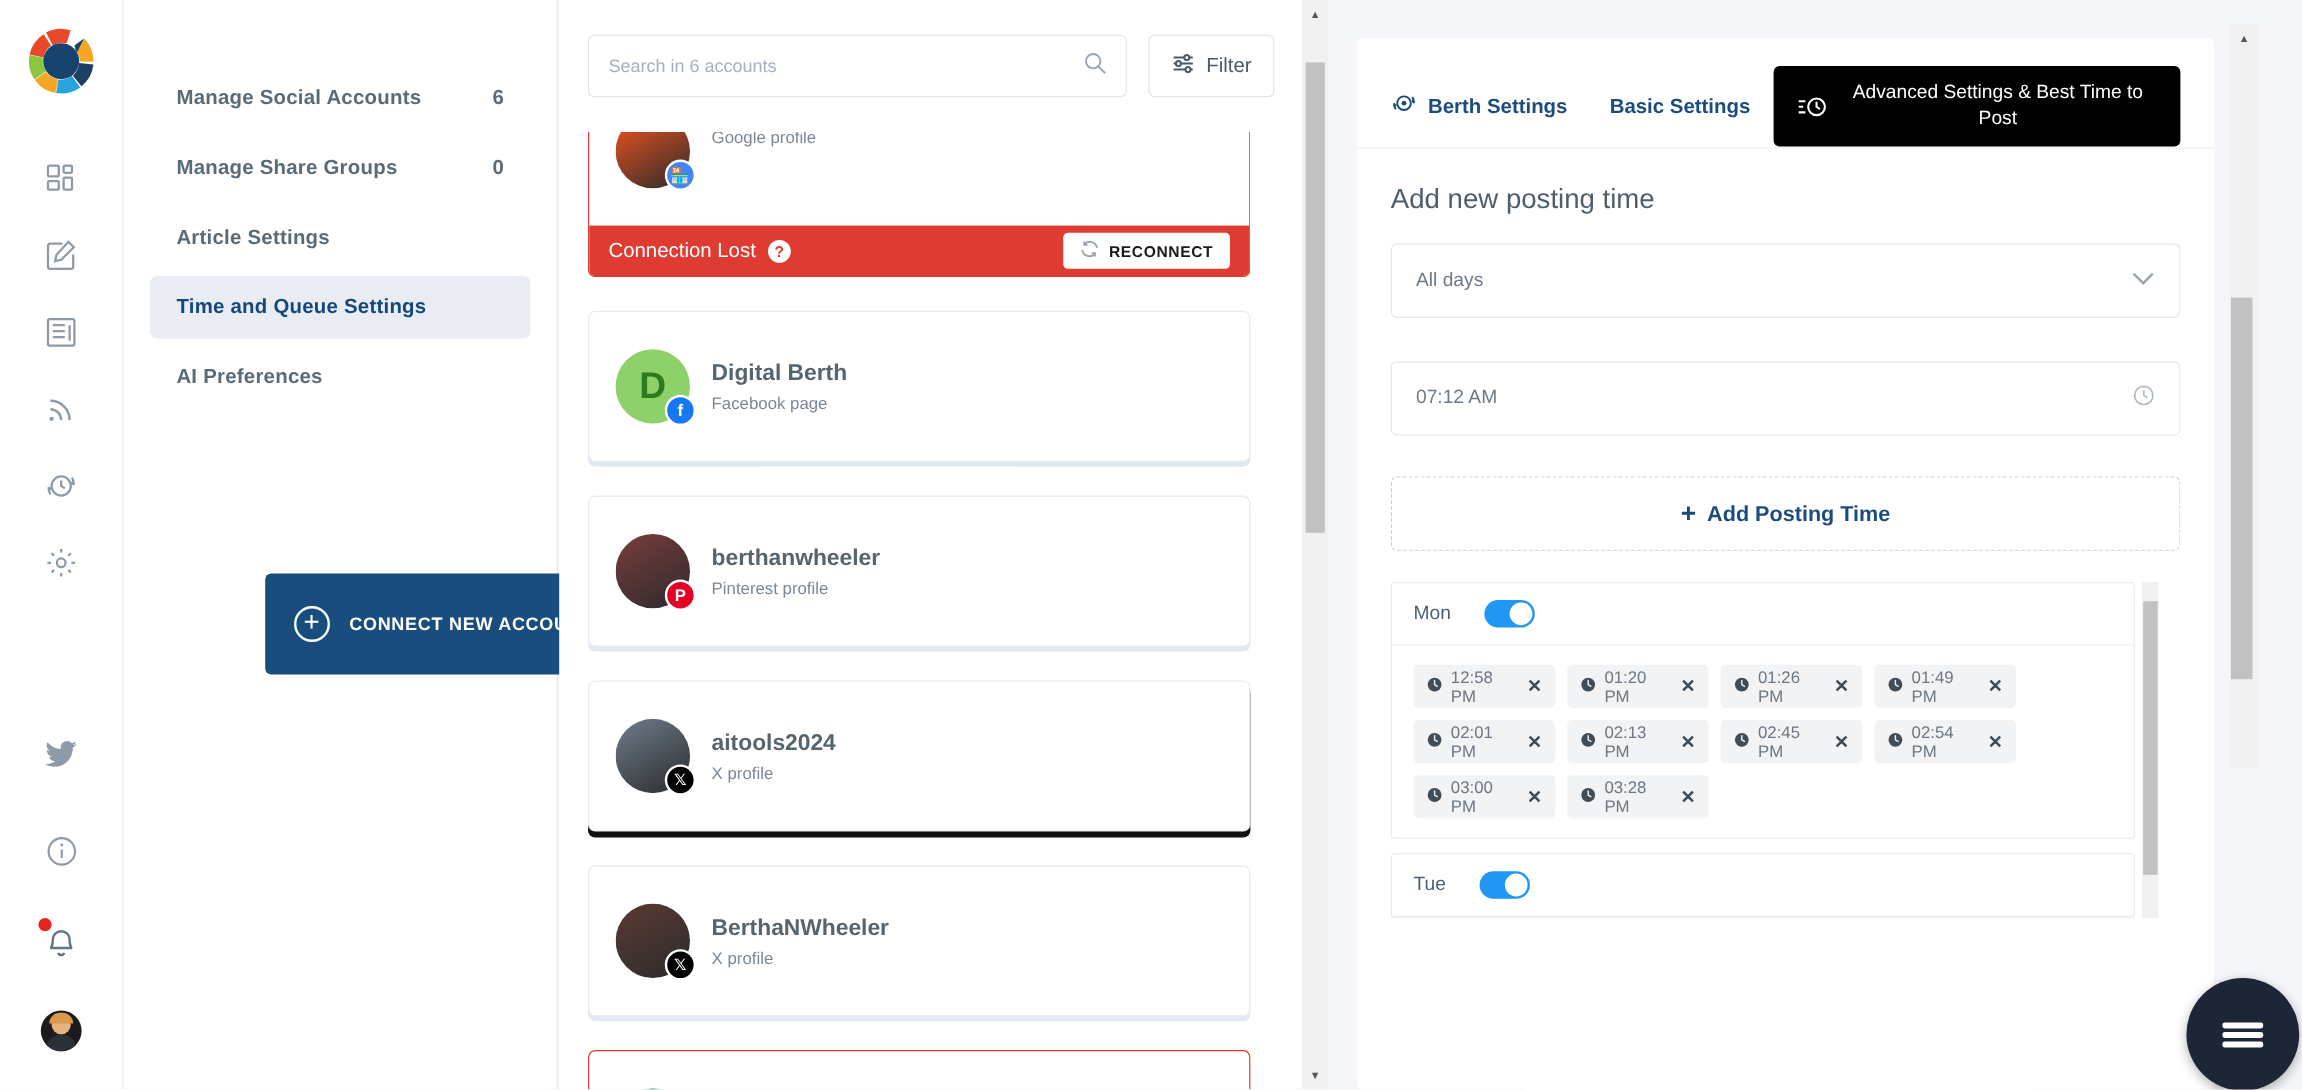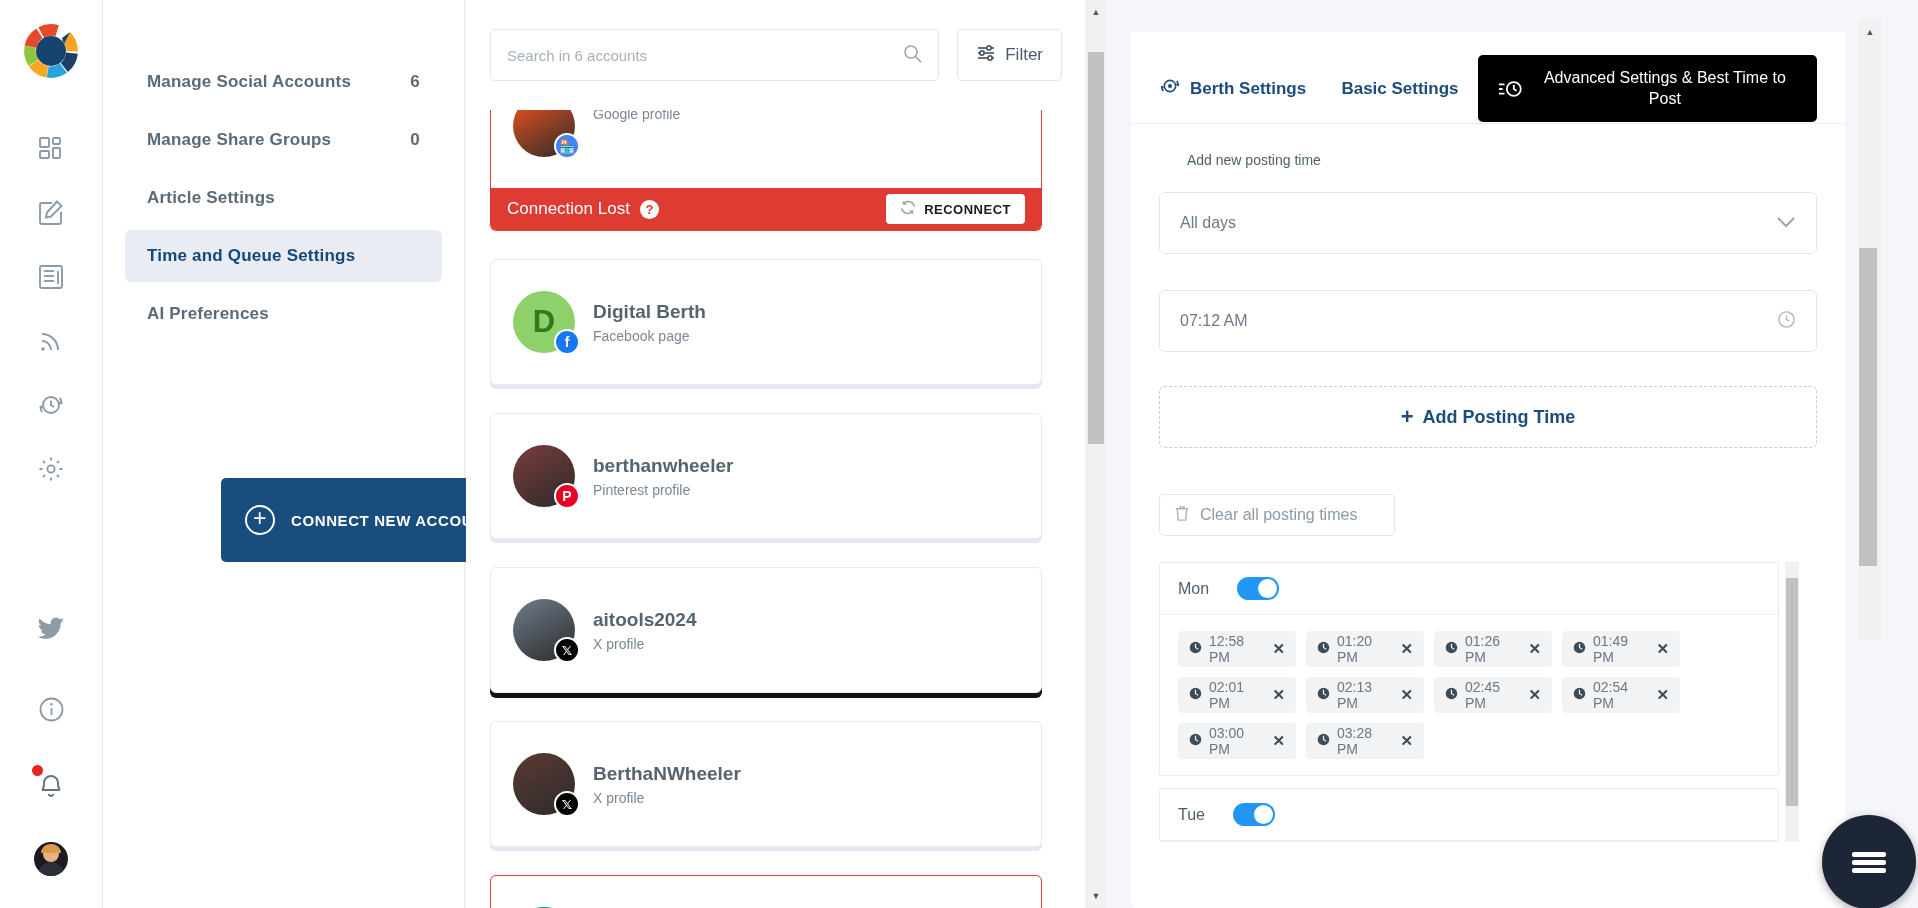--- a/index.html
+++ b/index.html
@@ -143,21 +143,21 @@
   }
   #tab-queue-settings { width:168px; }
   #tab-basic-settings { width:160px; justify-content:center; text-align:center; }
   #tab-advanced-settings {
     background:#000; color:#fff; border-radius:5px;
     padding:13px 20px; width:348px; justify-content:center; text-align:center;
     font-weight:normal; font-size:16px; line-height:1.3;
   }
   #queue-body { padding: 28px 28px 0 28px; position:relative; }
   #posting-time-header { display:flex; align-items:center; justify-content:space-between; }
-  #posting-time-title { font-size:14px; color:#4d5f6e;margin-left:28px; }
+  #posting-time-title { font-size:23px; color:#4d5f6e; }
   #add-best-times-button {
     border:1px dashed #b9c2cc; border-radius:5px; background:#fff;
     padding:11px 17px; display:flex; align-items:center; gap:9px;
     font-size:16px; font-weight:bold; color:#111; cursor:pointer;
     font-family:"Liberation Sans", sans-serif;
   }
   .field-box {
     margin-top:24px; height:62px; border:1px solid #e3e7ec; border-radius:5px;
     display:flex; align-items:center; padding: 0 20px; justify-content:space-between;
     font-size:16px; color:#6c7a87; background:#fff; cursor:pointer;
@@ -528,28 +528,20 @@
             <path d="M10 5.5V10l3 2"></path>
         </svg>
       </span>
     </div>
 
     <div id="add-posting-time">
       <span style="font-size:22px; font-weight:bold; line-height:1;">+</span>
       <span>Add Posting Time</span>
     </div>
 
-    <div id="clear-all-posting-times">
-      <span style="color:#aab3bd;">
-        <svg width="16" height="17" viewBox="0 0 16 18" fill="none" stroke="currentColor" stroke-width="1.5">
-          <path d="M1.5 4h13M6 4V2h4v2M3 4l1 12h8l1-12"></path>
-        </svg>
-      </span>
-      <span>Clear all posting times</span>
-    </div>
 
     <div id="days-scroll">
       <div id="days-list">
           <div class="day-block">
             <div class="day-head">
               <span class="day-label">Mon</span>
               <span class="toggle">
                 <span class="knob"></span>
               </span>
             </div>

